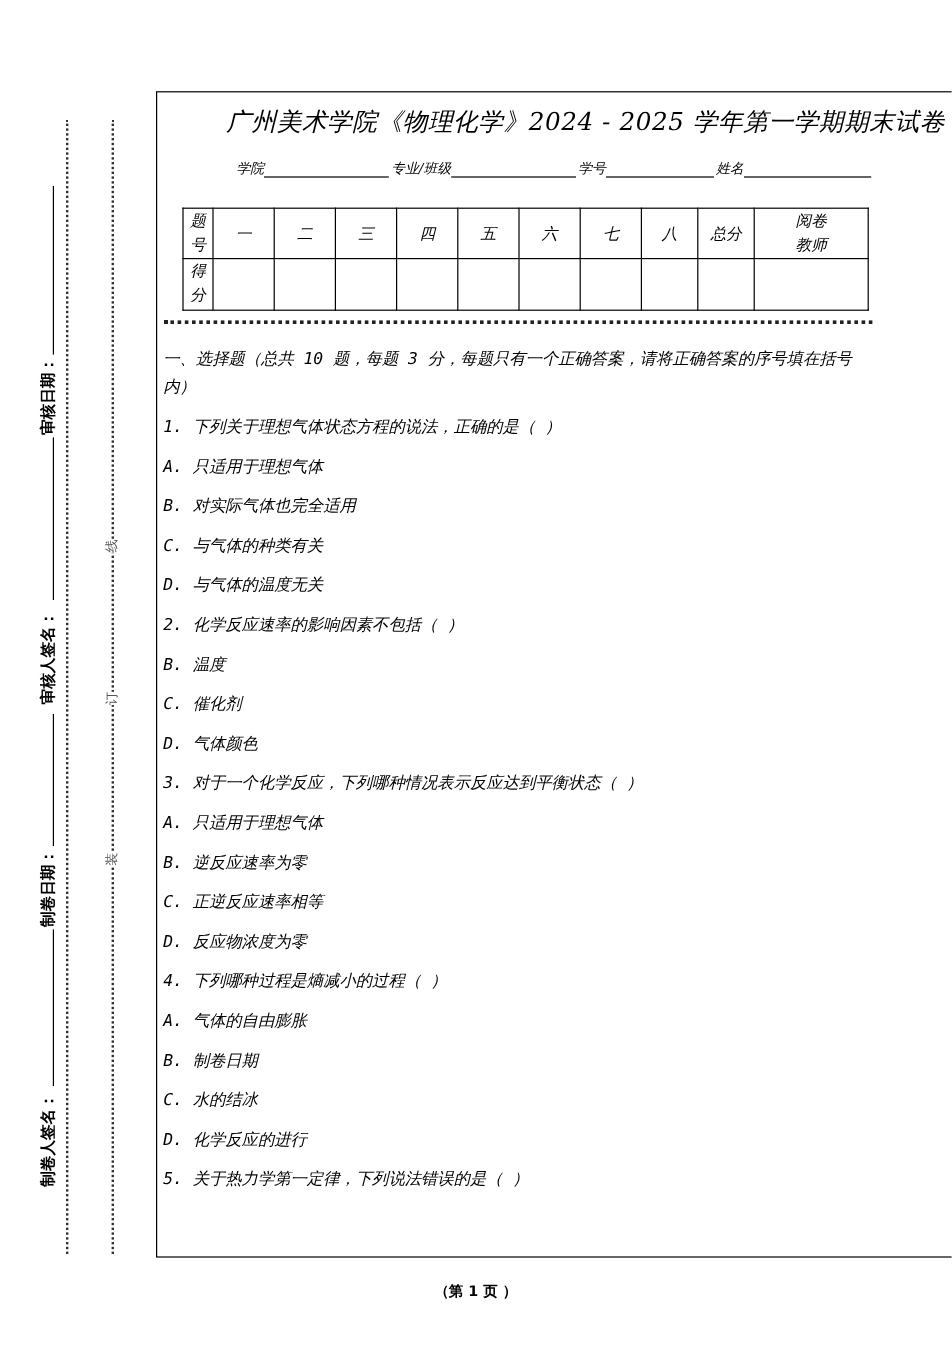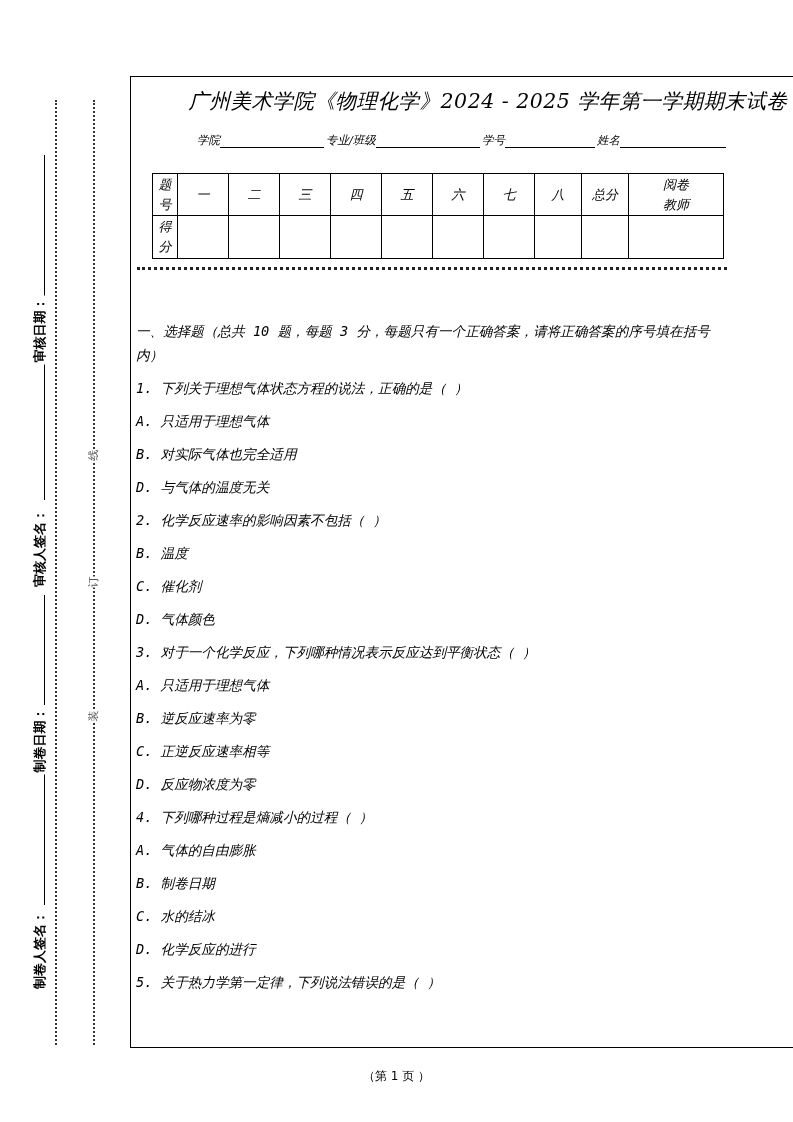--- a/index.html
+++ b/index.html
@@ -31,24 +31,24 @@
   table.score td { border:1.2px solid #000; text-align:center; vertical-align:middle; padding:0; }
   table.score tr.r1 td { height:41px; }
   table.score tr.r2 td { height:42px; }
   .small-lbl { font-size:13px; line-height:20px; }
 
   .sep-dots { position:absolute; left:6px; top:190px; width:590px; height:0; border-top:3px dotted #222; }
 
   .body-text { position:absolute; left:5px; top:210px; width:600px;
                font-family:"DejaVu Sans Mono","Liberation Mono",monospace; font-size:13.6px; }
   .body-text .line { height:33px; line-height:33px; white-space:nowrap; }
-  .body-text .sec { line-height:24px; height:auto; white-space:normal; margin-bottom:5px;margin-top:32px; }
+  .body-text .sec { line-height:24px; height:auto; white-space:normal; margin-bottom:5px; }
 
   .footer { position:absolute; top:1068px; left:0; width:793px; text-align:center;
-            font-weight:normal; font-size:12px; font-family:"DejaVu Sans","Liberation Sans",sans-serif; }
+            font-weight:bold; font-size:12px; font-family:"DejaVu Sans","Liberation Sans",sans-serif; }
 </style>
 </head>
 <body>
 
 <div>
   <div class="vline-solid" style="top:155px;height:190px;"></div>
   <div class="vline-solid" style="top:360px;height:140px;"></div>
   <div class="vline-solid" style="top:595px;height:110px;"></div>
   <div class="vline-solid" style="top:765px;height:140px;"></div>
 
@@ -120,20 +120,21 @@
     </table>
 
   <div class="sep-dots"></div>
 
   <div class="body-text">
     <div class="line sec">一、选择题（总共 10 题，每题 3 分，每题只有一个正确答案，请将正确答案的序号填在括号内）</div>
 
     <div class="line">1. 下列关于理想气体状态方程的说法，正确的是（  ）</div>
     <div class="line">A. 只适用于理想气体</div>
     <div class="line">B. 对实际气体也完全适用</div>
+    <div class="line">C. 与气体的种类有关</div>
     <div class="line">D. 与气体的温度无关</div>
 
     <div class="line">2. 化学反应速率的影响因素不包括（  ）</div>
     <div class="line">B. 温度</div>
     <div class="line">C. 催化剂</div>
     <div class="line">D. 气体颜色</div>
 
     <div class="line">3. 对于一个化学反应，下列哪种情况表示反应达到平衡状态（  ）</div>
     <div class="line">A. 只适用于理想气体</div>
     <div class="line">B. 逆反应速率为零</div>

